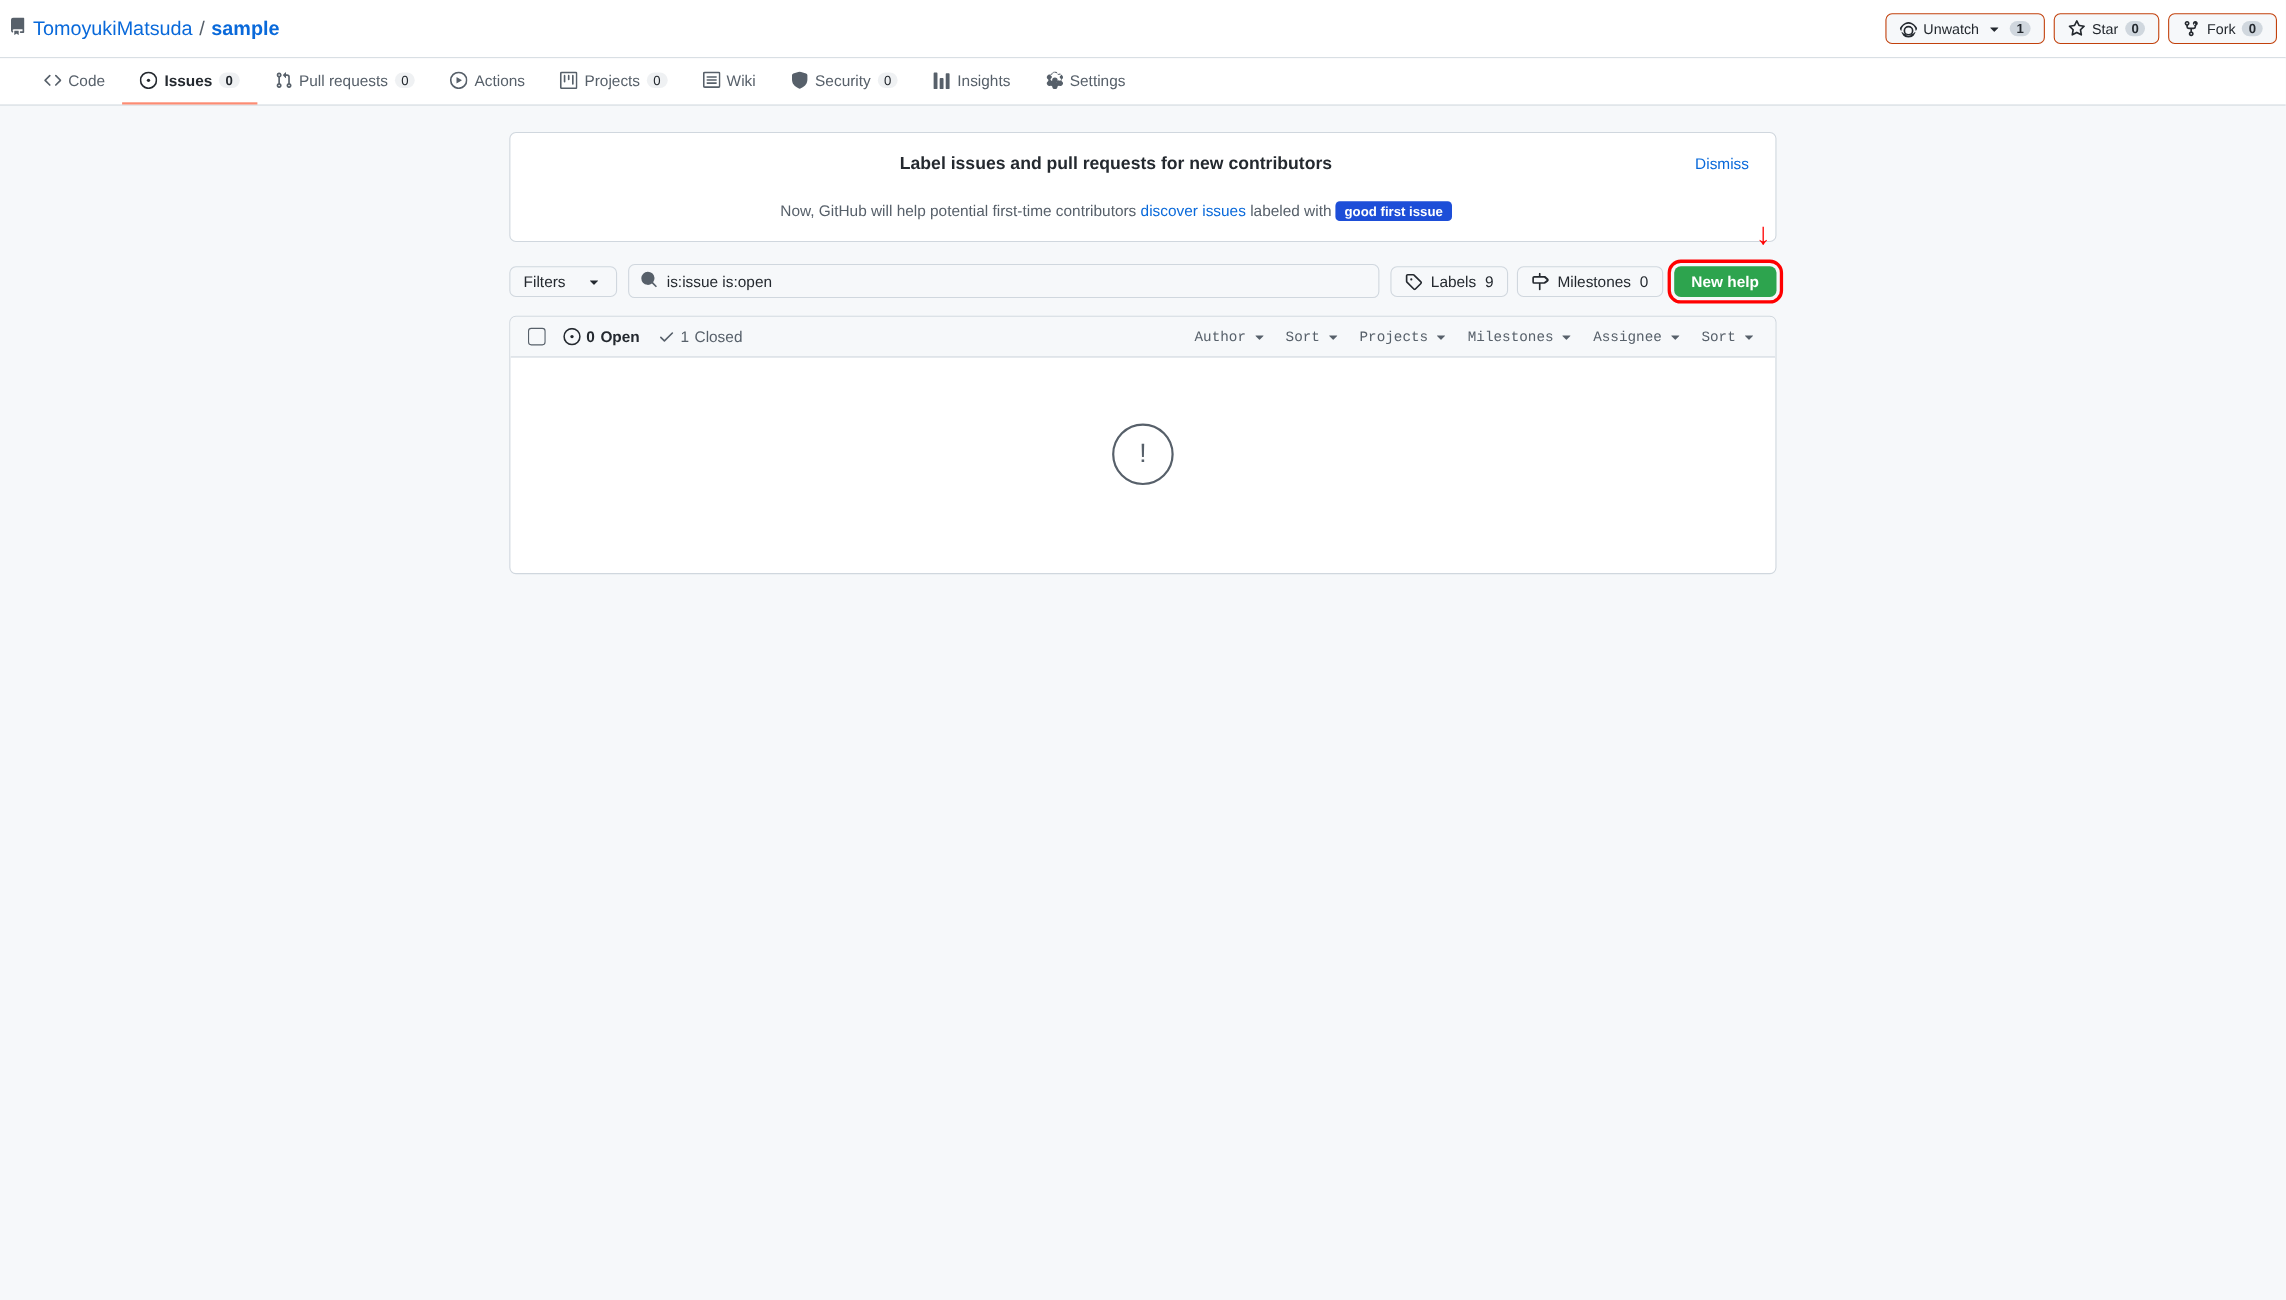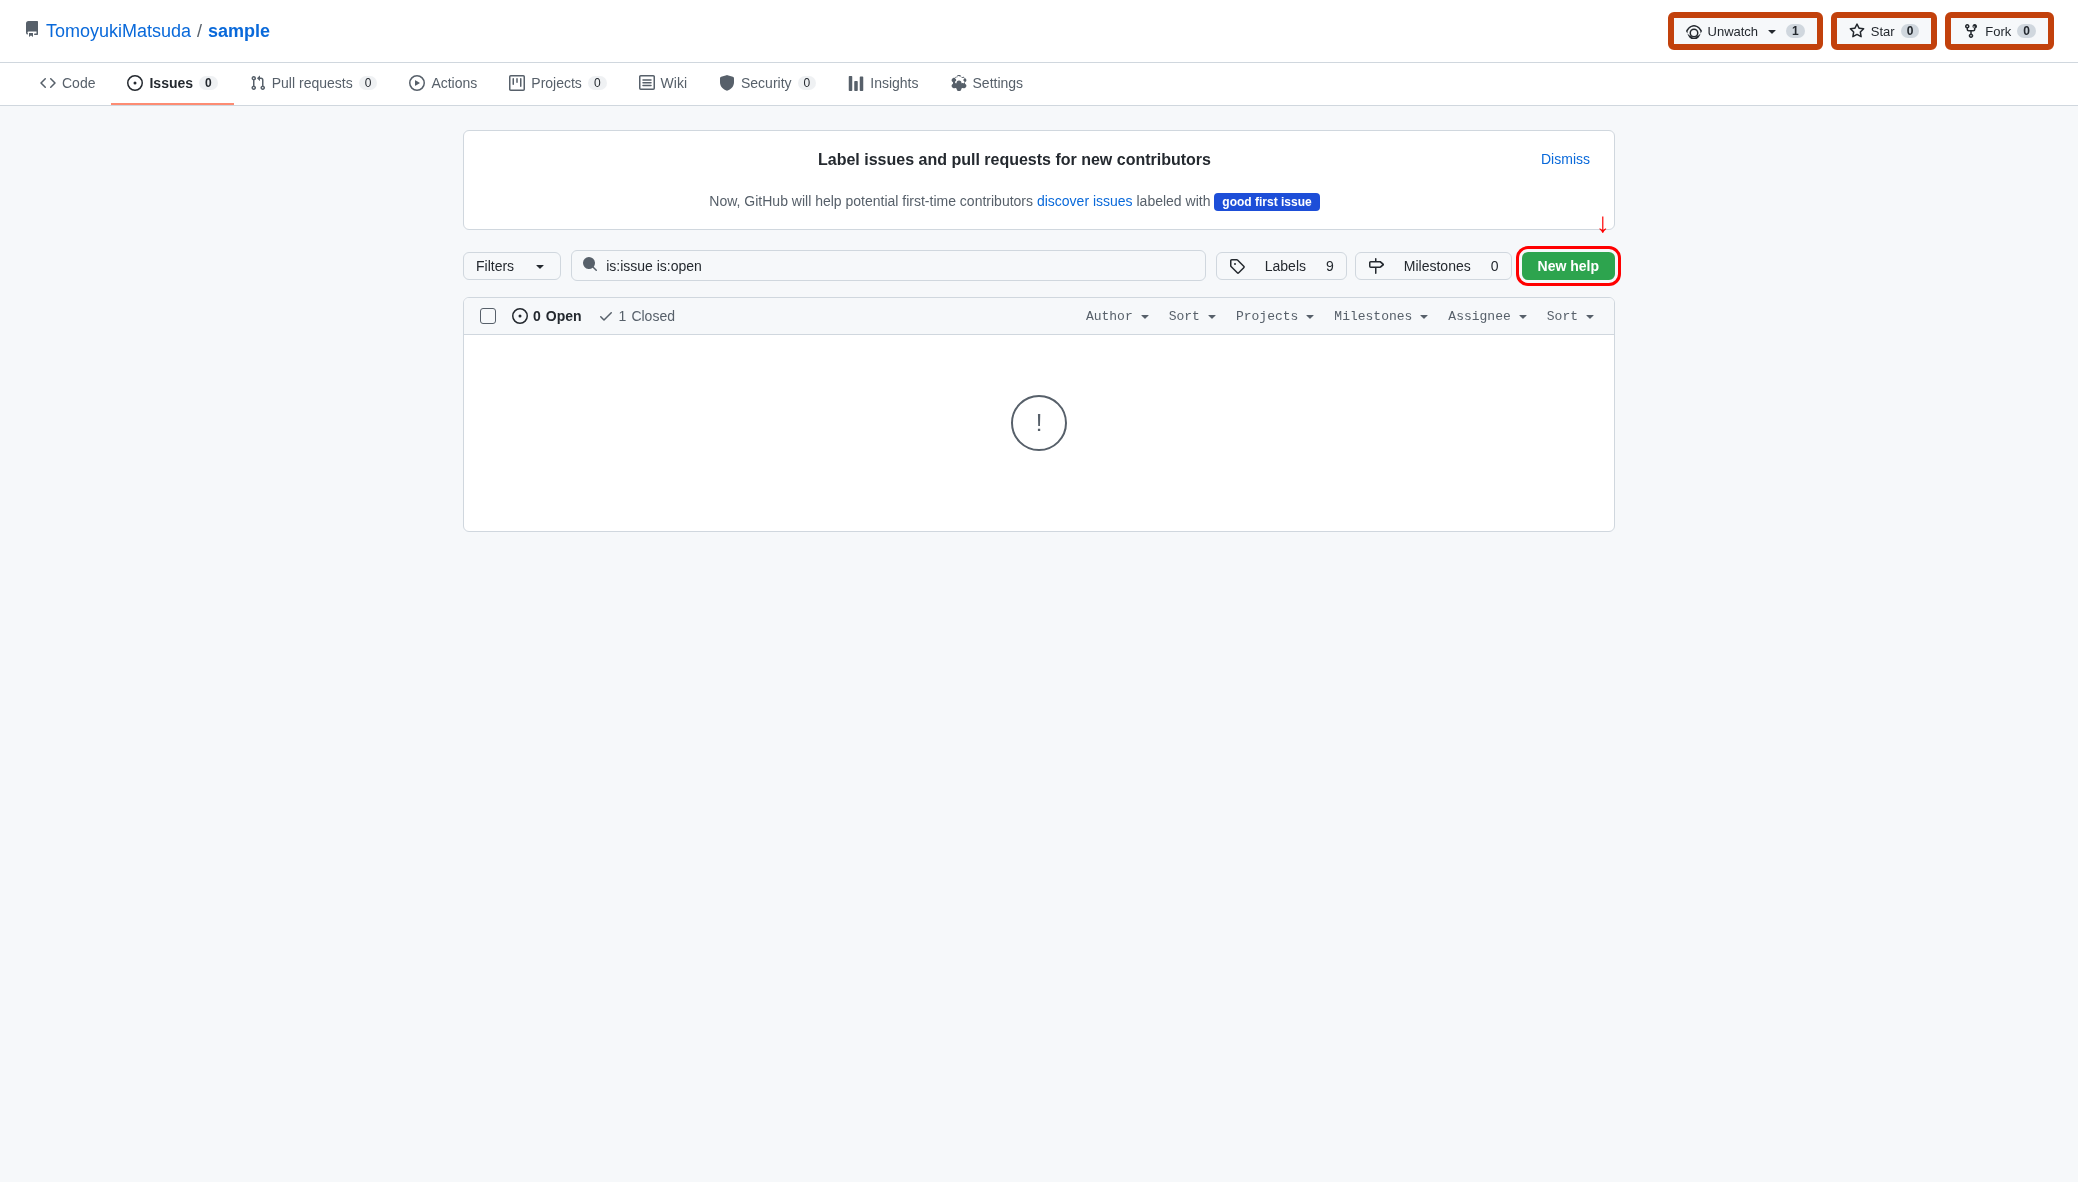--- a/index.html
+++ b/index.html
@@ -5,21 +5,21 @@
     * { box-sizing: border-box; margin: 0; padding: 0; }
     body {
       font-family: -apple-system, BlinkMacSystemFont, "Segoe UI", Helvetica, Arial, sans-serif;
       font-size: 14px;
       background: #f6f8fa;
       color: #24292f;
     }
     .top-bar {
       background: #fff;
       border-bottom: 1px solid #d0d7de;
-      padding: 12px 24px;
+      padding: 12px 8px;
       display: flex;
       align-items: center;
       justify-content: space-between;
     }
     .repo-title {
       display: flex;
       align-items: center;
       gap: 6px;
       font-size: 18px;
     }
@@ -42,21 +42,21 @@
     }
     .action-btns {
       display: flex;
       gap: 8px;
       align-items: center;
     }
     .action-btn {
       display: flex;
       align-items: center;
       gap: 6px;
-      border: 6px solid #c2410c;
+      border: 1px solid #c2410c;
       background: #f6f8fa;
       border-radius: 6px;
       padding: 5px 12px;
       font-size: 13px;
       cursor: pointer;
       color: #24292f;
       text-align: center;
     }
     .action-btn .count {
       background: #d0d7de;
@@ -184,21 +184,21 @@
     .search-icon-wrap {
       color: #57606a;
     }
     .filter-actions {
       display: flex;
       gap: 8px;
     }
     .label-btn, .milestone-btn {
       display: flex;
       align-items: center;
-      gap: 20px;
+      gap: 8px;
       border: 1px solid #d0d7de;
       background: #f6f8fa;
       border-radius: 6px;
       padding: 5px 12px;
       font-size: 14px;
       cursor: pointer;
       color: #24292f;
     }
     .new-issue-btn {
       background: #2da44e;

